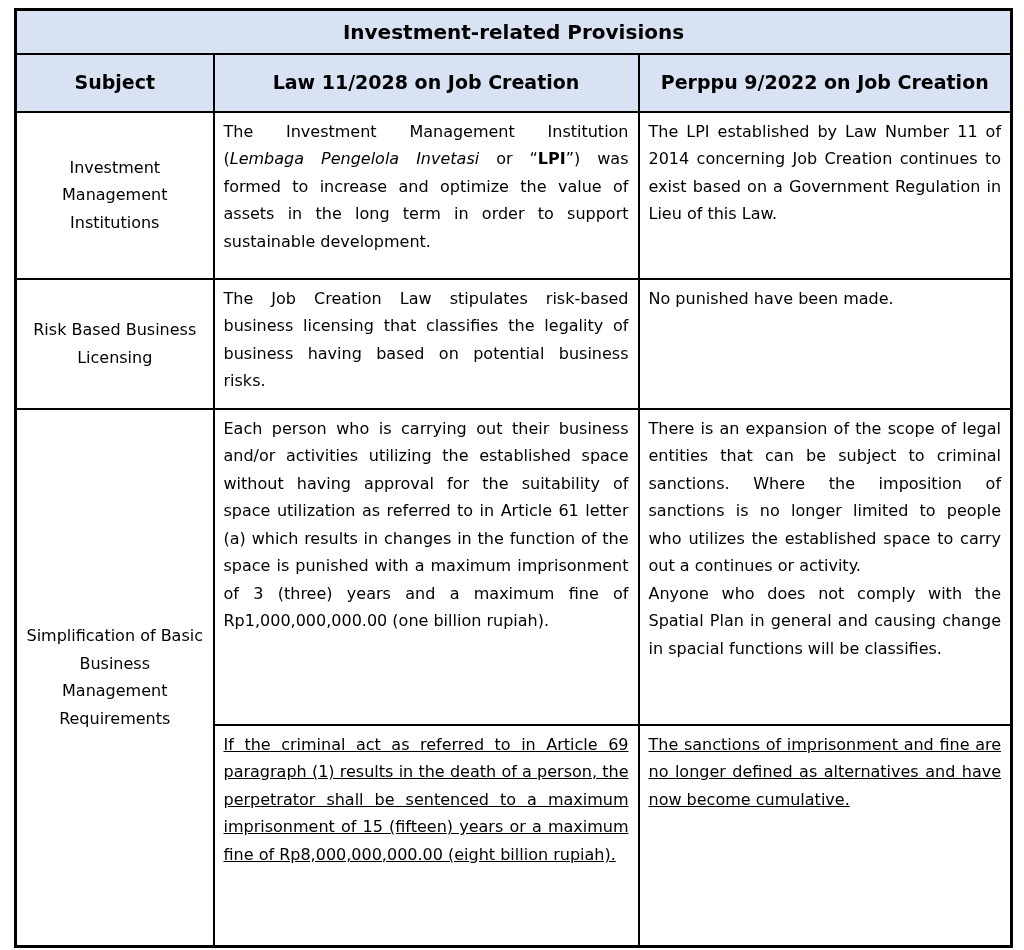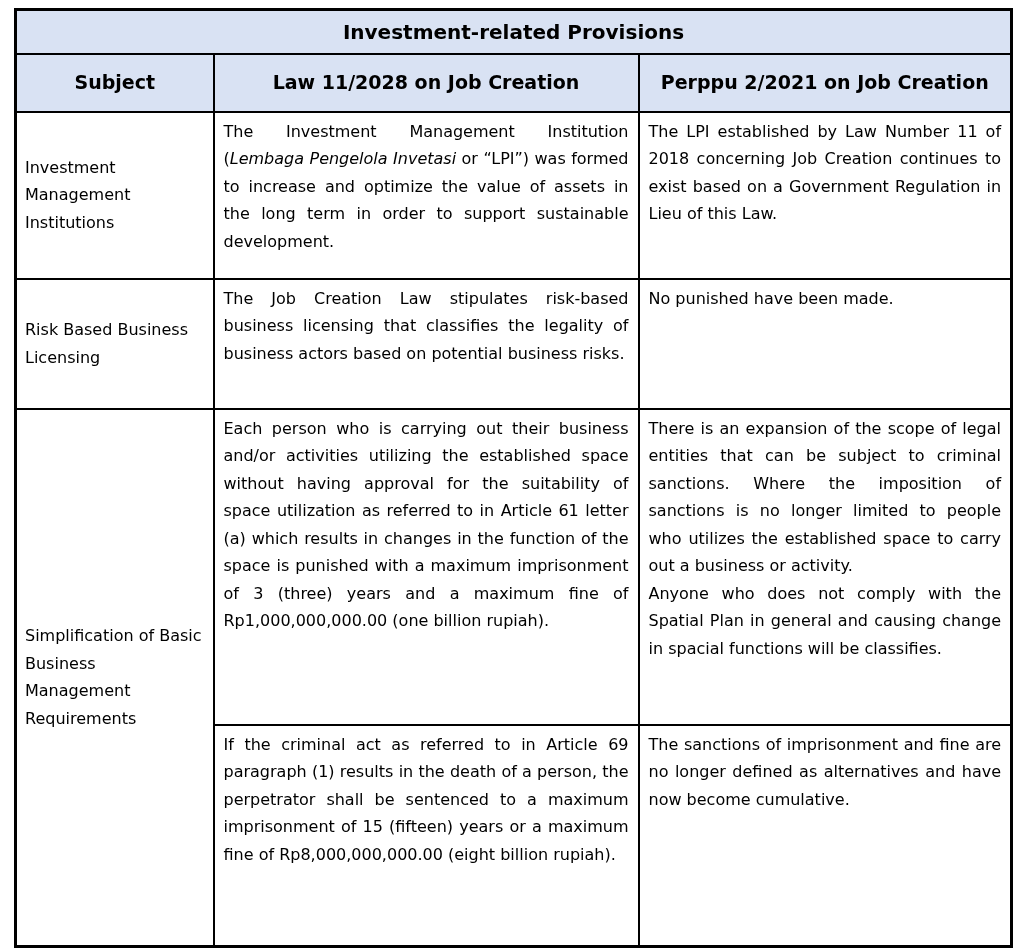--- a/index.html
+++ b/index.html
@@ -35,77 +35,77 @@
   }
   tr.header-row th{
     height:58px;
     background:var(--header-bg);
     font-size:19px;font-weight:bold;
     vertical-align:middle;
     padding:2px 8px;
     line-height:1.4;
   }
   td.subject-cell{
-    text-align:left;vertical-align:middle;
+    text-align:center;vertical-align:middle;
     font-size:16px;line-height:1.72;
     padding:4px 8px;
   }
   td.body-cell{
     text-align:justify;vertical-align:top;
     font-size:16px;line-height:1.72;
     padding:5px 9px 4px 9px;
   }
   td.body-cell .para{margin:0;}
   tr.row-1{height:167px;}
   tr.row-2{height:130px;}
   tr.row-3a{height:316px;}
-  tr.row-3b{height:222px;}
+  tr.row-3b{height:222px;text-decoration:underline;}
   .seg-italic{font-style:italic;}
-  .seg-bold{font-weight:normal;}
+  .seg-bold{font-weight:bold;}
 </style>
 </head>
 <body>
 
 <table class="provisions">
   <colgroup>
     <col style="width:198px">
     <col style="width:425px">
     <col style="width:373px">
   </colgroup>
 
   <tbody>
       <tr class="title-row">
     <th colspan="3">Investment-related Provisions</th>
   </tr>
 
   <tr class="header-row">
     <th>Subject</th>
     <th>Law 11/2028 on Job Creation</th>
-    <th>Perppu 2/2021 on Job Creation</th>
+    <th>Perppu 9/2022 on Job Creation</th>
   </tr>
 
   <tr class="row-1">
     <td class="subject-cell">Investment Management Institutions</td>
     <td class="body-cell">
       <span>The Investment Management Institution (</span><span class="seg-italic">Lembaga Pengelola Invetasi</span><span> or “</span><span class="seg-bold">LPI</span><span>”) was formed to increase and optimize the value of assets in the long term in order to support sustainable development.</span>
     </td>
-    <td class="body-cell">The LPI established by Law Number 11 of 2018 concerning Job Creation continues to exist based on a Government Regulation in Lieu of this Law.</td>
+    <td class="body-cell">The LPI established by Law Number 11 of 2014 concerning Job Creation continues to exist based on a Government Regulation in Lieu of this Law.</td>
   </tr>
 
   <tr class="row-2">
     <td class="subject-cell">Risk Based Business Licensing</td>
-    <td class="body-cell">The Job Creation Law stipulates risk-based business licensing that classifies the legality of business actors based on potential business risks.</td>
+    <td class="body-cell">The Job Creation Law stipulates risk-based business licensing that classifies the legality of business having based on potential business risks.</td>
     <td class="body-cell">No punished have been made.</td>
   </tr>
 
   <tr class="row-3a">
     <td class="subject-cell" rowspan="2">Simplification of Basic Business Management Requirements</td>
     <td class="body-cell">Each person who is carrying out their business and/or activities utilizing the established space without having approval for the suitability of space utilization as referred to in Article 61 letter (a) which results in changes in the function of the space is punished with a maximum imprisonment of 3 (three) years and a maximum fine of Rp1,000,000,000.00 (one billion rupiah).</td>
     <td class="body-cell">
-      <div class="para">There is an expansion of the scope of legal entities that can be subject to criminal sanctions. Where the imposition of sanctions is no longer limited to people who utilizes the established space to carry out a business or activity.</div>
+      <div class="para">There is an expansion of the scope of legal entities that can be subject to criminal sanctions. Where the imposition of sanctions is no longer limited to people who utilizes the established space to carry out a continues or activity.</div>
       <div class="para">Anyone who does not comply with the Spatial Plan in general and causing change in spacial functions will be classifies.</div>
     </td>
   </tr>
 
   <tr class="row-3b">
     <td class="body-cell">If the criminal act as referred to in Article 69 paragraph (1) results in the death of a person, the perpetrator shall be sentenced to a maximum imprisonment of 15 (fifteen) years or a maximum fine of Rp8,000,000,000.00 (eight billion rupiah).</td>
     <td class="body-cell">The sanctions of imprisonment and fine are no longer defined as alternatives and have now become cumulative.</td>
   </tr>
 </tbody>
   </table>

